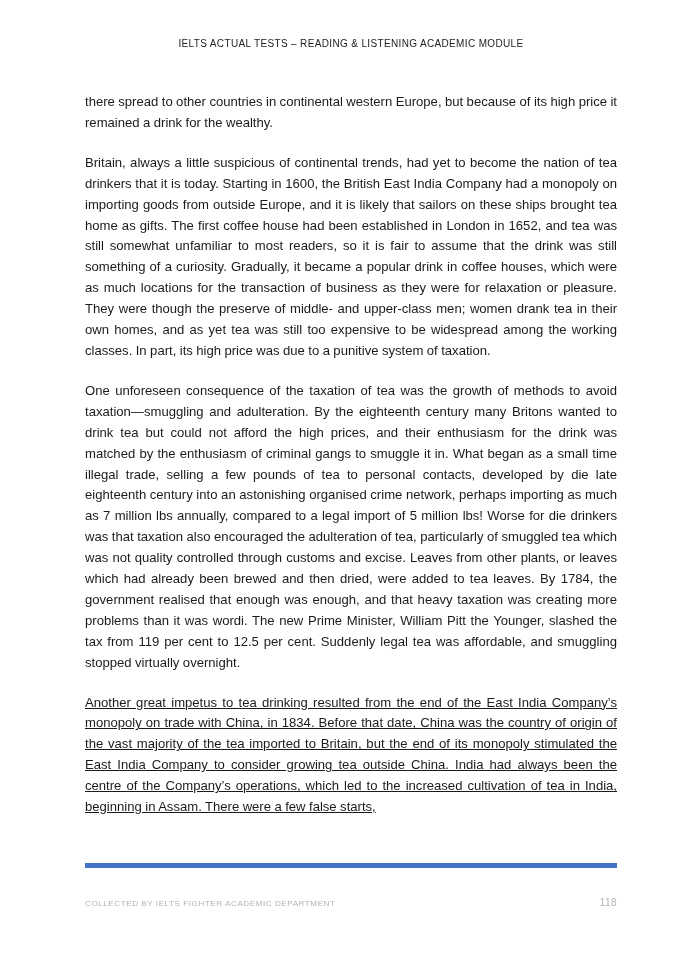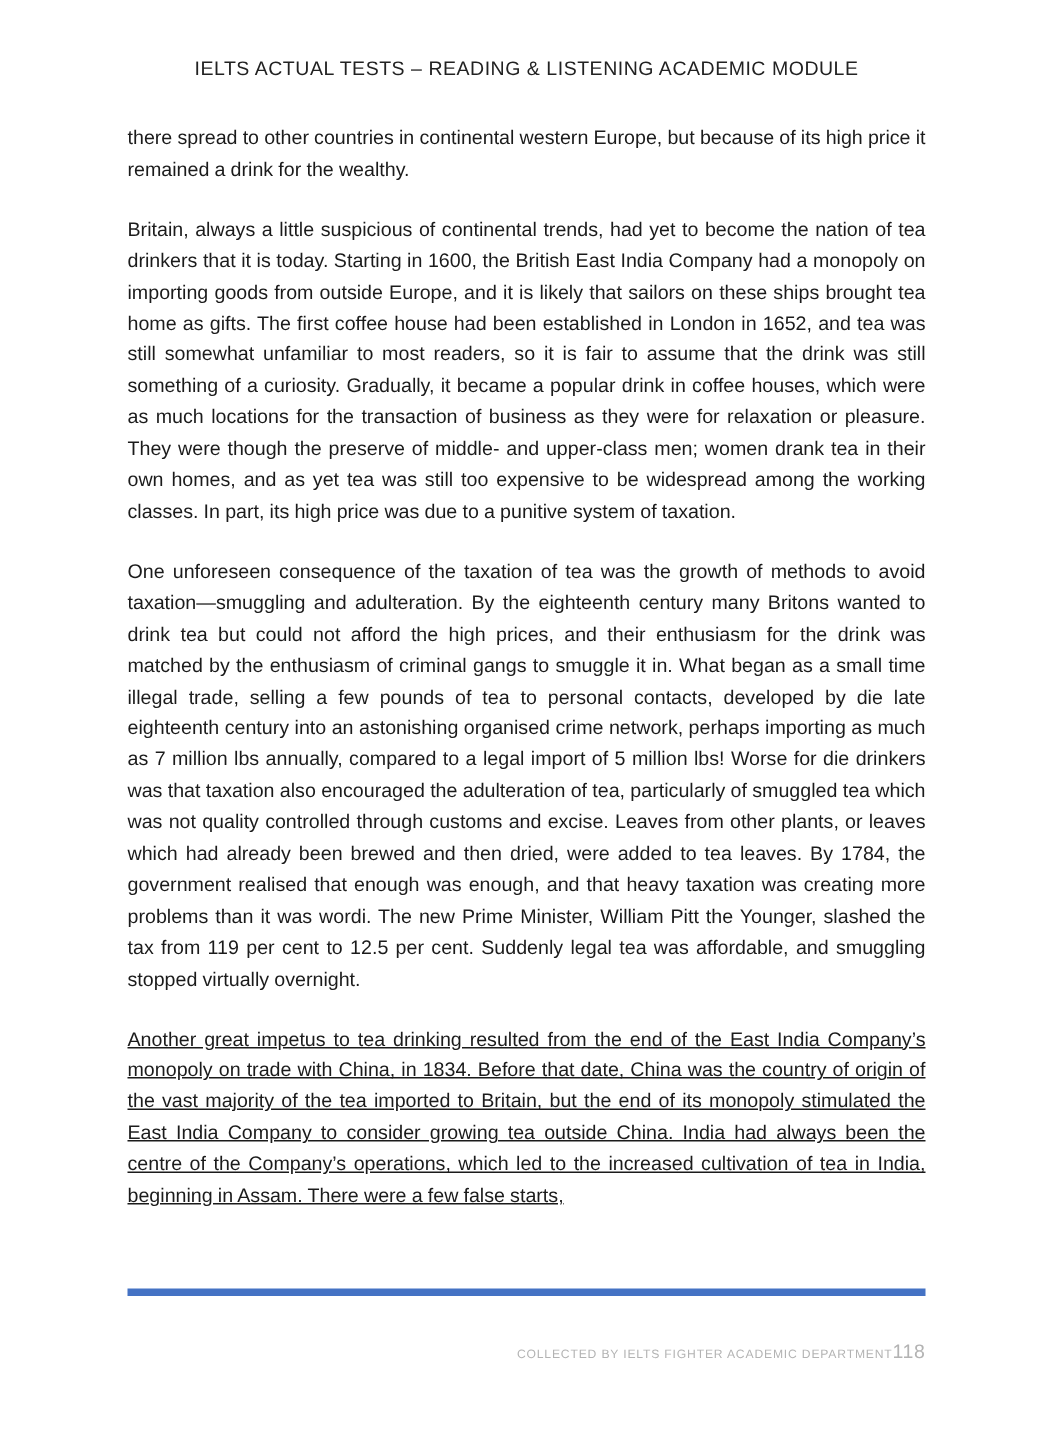--- a/index.html
+++ b/index.html
@@ -27,36 +27,36 @@
   .page-header {
     position: absolute;
     top: 38px;
     left: 85px;
     width: 532px;
     text-align: center;
   }
   .page-header .header-text {
     display: block;
     font-family: "Liberation Sans", sans-serif;
-    font-size: 13px;
+    font-size: 10px;
     letter-spacing: 0.35px;
     color: #222222;
     white-space: nowrap;
   }
 
   
   .doc-body {
     position: absolute;
     top: 80px;
     left: 85px;
     width: 532px;
   }
 
   .doc-body p {
-    margin: 2px 0 19px 0;
+    margin: 12px 0 19px 0;
     font-family: "Liberation Sans", sans-serif;
     font-size: 13.1px;
     line-height: 20.9px;
     color: #1b1b1b;
     text-align: justify;
     text-justify: inter-word;
     hyphens: none;
     word-spacing: -0.2px;
   }
   .doc-body p:last-child {
@@ -73,33 +73,33 @@
   }
   .footer-rule {
     width: 100%;
     height: 5px;
     background: #4472c4;
     margin-bottom: 9px;
   }
   .footer-row {
     display: flex;
     align-items: baseline;
-    justify-content: flex-end;
+    justify-content: space-between;
     margin-top: 29px;
   }
   .footer-note {
     font-family: "Liberation Sans", sans-serif;
     font-size: 8.1px;
     letter-spacing: 0.55px;
     color: #b3b3b3;
     white-space: nowrap;
   }
   .footer-page-number {
     font-family: "Liberation Sans", sans-serif;
-    font-size: 13px;
+    font-size: 10px;
     letter-spacing: 0.4px;
     color: #b3b3b3;
   }
 </style>
 </head>
 <body>
 
 <div class="page">
 
   <div class="page-header">

